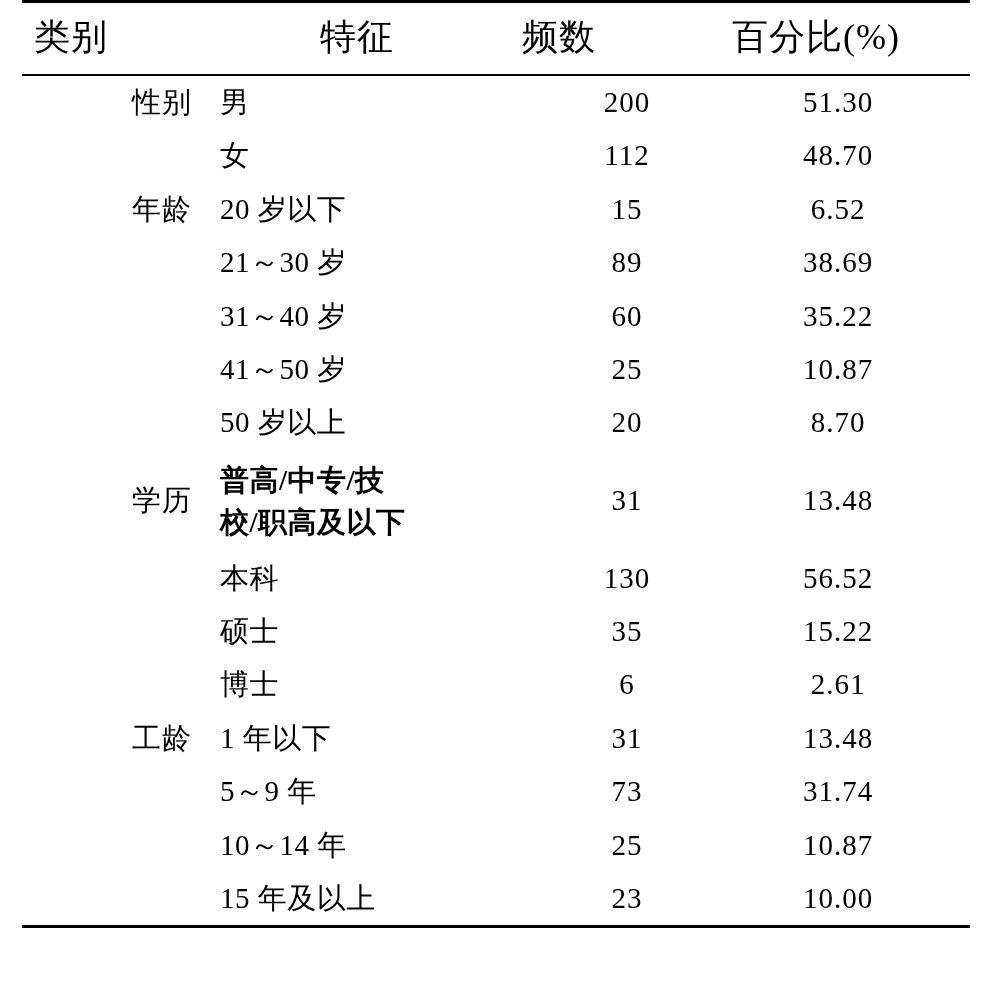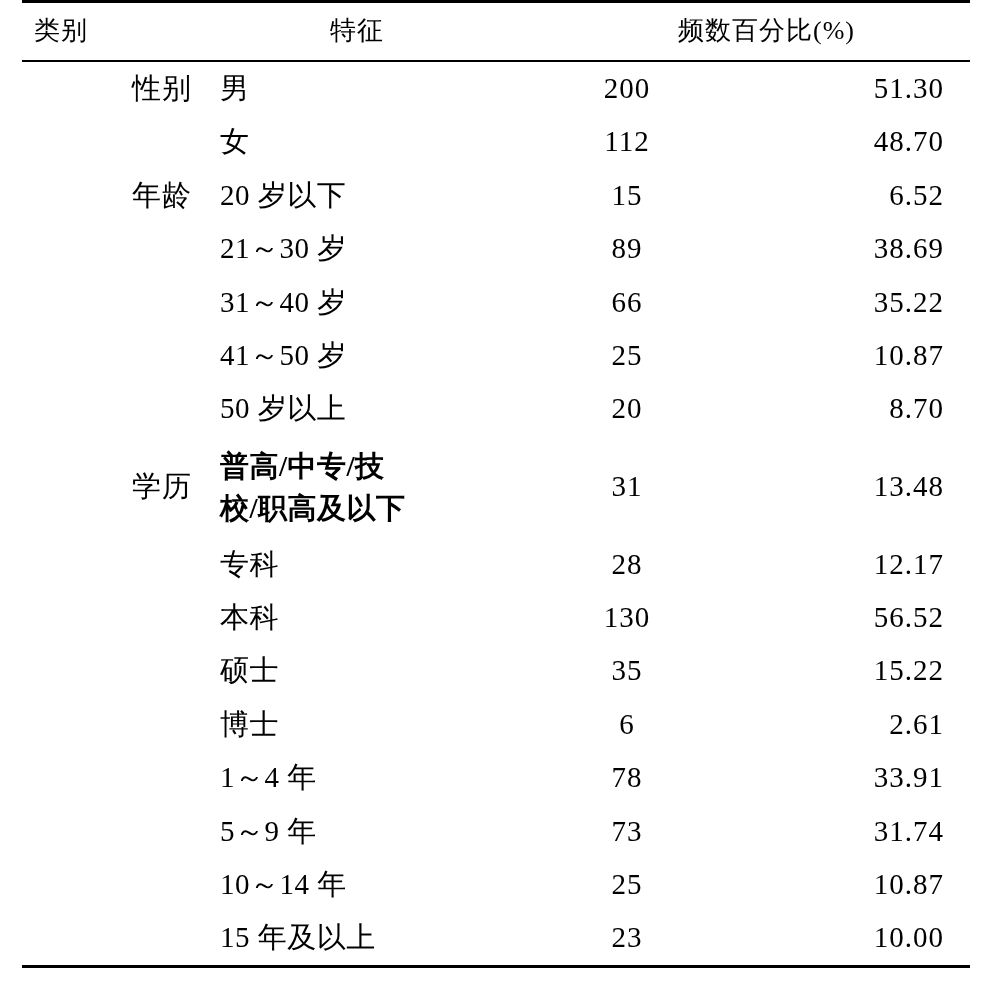--- a/index.html
+++ b/index.html
@@ -25,21 +25,21 @@
     table-layout: fixed;
     font-size: 29px;
   }
   table.stats col.c-cat   { width: 170px; }
   table.stats col.c-feat  { width: 330px; }
   table.stats col.c-freq  { width: 210px; }
   table.stats col.c-pct   { width: 238px; }
 
   thead th {
     font-weight: normal;
-    font-size: 26px;
+    font-size: 36px;
     padding: 10px 0 12px 0;
     letter-spacing: 1px;
   }
   thead tr {
     border-top: 3px solid #000;
     border-bottom: 2px solid #000;
   }
   tbody tr:last-child {
     border-bottom: 3px solid #000;
   }
@@ -58,31 +58,31 @@
     padding-left: 28px;
     text-align: left;
     letter-spacing: 0.5px;
   }
   td.num {
     text-align: center;
     font-family: "Liberation Serif", "DejaVu Serif", serif;
     letter-spacing: 1px;
   }
   td.pct {
-    text-align: right;
+    text-align: center;
     padding-right: 26px;
     letter-spacing: 1px;
   }
   .two-line {
     line-height: 1.45;
     font-weight: bold;
   }
   .hdr-cat  { text-align: left; padding-left: 12px; }
   .hdr-feat { text-align: center; padding-left: 0; }
-  .hdr-freq { text-align: right; }
+  .hdr-freq { text-align: left; }
   .hdr-pct  { text-align: left; padding-right: 20px; }
 </style>
 </head>
 <body>
 
 <div class="table-wrap">
   <table class="stats">
     <colgroup>
       <col class="c-cat">
         <col class="c-feat">
@@ -118,21 +118,21 @@
         </tr>
         <tr>
           <td class="cat"></td>
           <td class="feat">21～30 岁</td>
           <td class="num">89</td>
           <td class="pct">38.69</td>
         </tr>
         <tr>
           <td class="cat"></td>
           <td class="feat">31～40 岁</td>
-          <td class="num">66</td>
+          <td class="num">60</td>
           <td class="pct">35.22</td>
         </tr>
         <tr>
           <td class="cat"></td>
           <td class="feat">41～50 岁</td>
           <td class="num">25</td>
           <td class="pct">10.87</td>
         </tr>
         <tr>
           <td class="cat"></td>
@@ -141,47 +141,41 @@
           <td class="pct">8.70</td>
         </tr>
         <tr>
           <td class="cat">学历</td>
           <td class="feat two-line">普高/中专/技<br>校/职高及以下</td>
           <td class="num">31</td>
           <td class="pct">13.48</td>
         </tr>
         <tr>
           <td class="cat"></td>
-          <td class="feat">专科</td>
-          <td class="num">28</td>
-          <td class="pct">12.17</td>
-        </tr>
-        <tr>
-          <td class="cat"></td>
           <td class="feat">本科</td>
           <td class="num">130</td>
           <td class="pct">56.52</td>
         </tr>
         <tr>
           <td class="cat"></td>
           <td class="feat">硕士</td>
           <td class="num">35</td>
           <td class="pct">15.22</td>
         </tr>
         <tr>
           <td class="cat"></td>
           <td class="feat">博士</td>
           <td class="num">6</td>
           <td class="pct">2.61</td>
         </tr>
         <tr>
-          <td class="cat"></td>
-          <td class="feat">1～4 年</td>
-          <td class="num">78</td>
-          <td class="pct">33.91</td>
+          <td class="cat">工龄</td>
+          <td class="feat">1 年以下</td>
+          <td class="num">31</td>
+          <td class="pct">13.48</td>
         </tr>
         <tr>
           <td class="cat"></td>
           <td class="feat">5～9 年</td>
           <td class="num">73</td>
           <td class="pct">31.74</td>
         </tr>
         <tr>
           <td class="cat"></td>
           <td class="feat">10～14 年</td>

